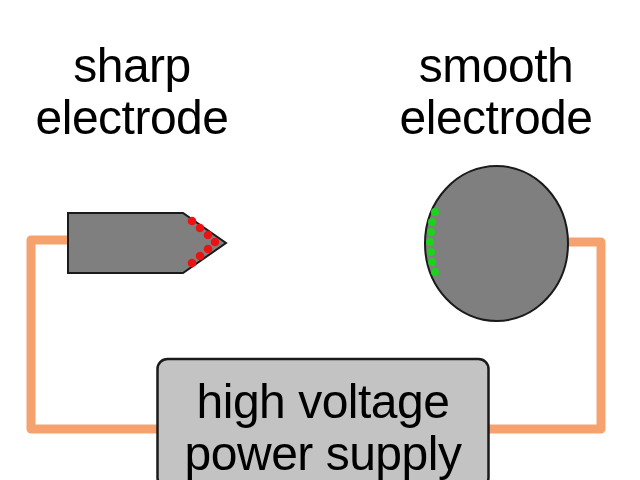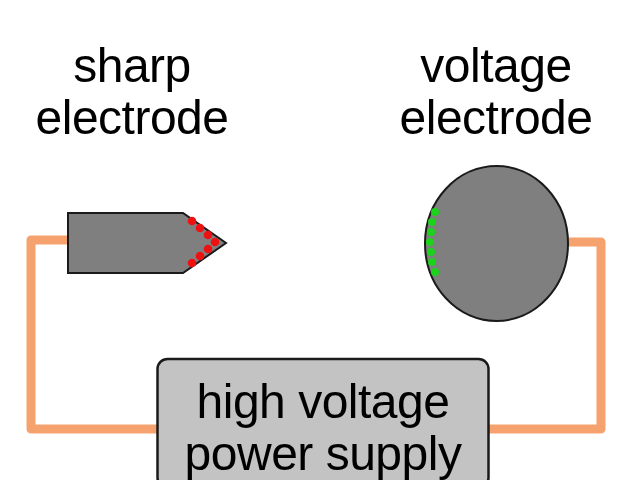--- a/index.html
+++ b/index.html
@@ -102,19 +102,19 @@
       <circle class="dot-green" cx="432" cy="230" r="4"></circle>
       <circle class="dot-green" cx="435" cy="240" r="4"></circle>
     </g>
 
     <rect class="supply-box" x="157.5" y="327" width="331" height="129" rx="10" ry="10"></rect>
   </svg>
 
   <div id="label-sharp" class="diagram-label">sharp
 electrode</div>
 
-  <div id="label-smooth" class="diagram-label">voltage
+  <div id="label-smooth" class="diagram-label">smooth
 electrode</div>
 
   <div id="supply-text">high voltage
 power supply</div>
 
 </div>
 
 </body></html>

